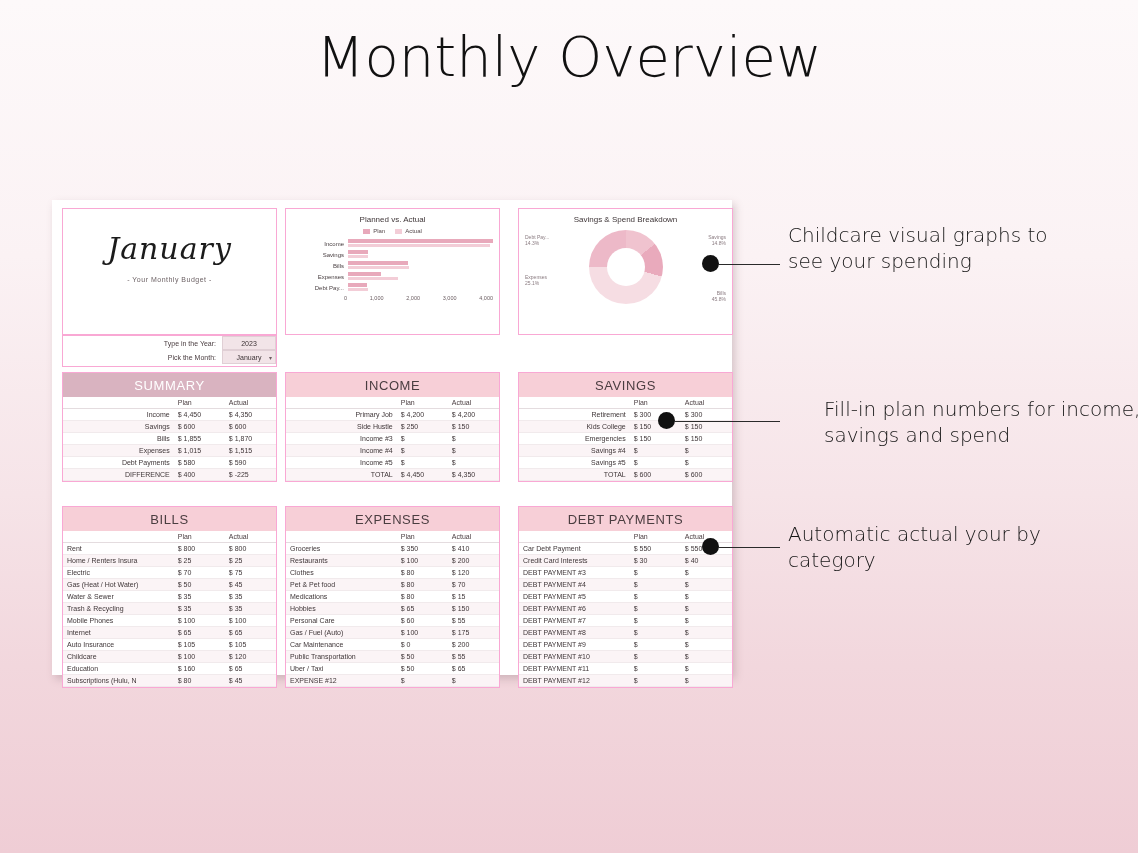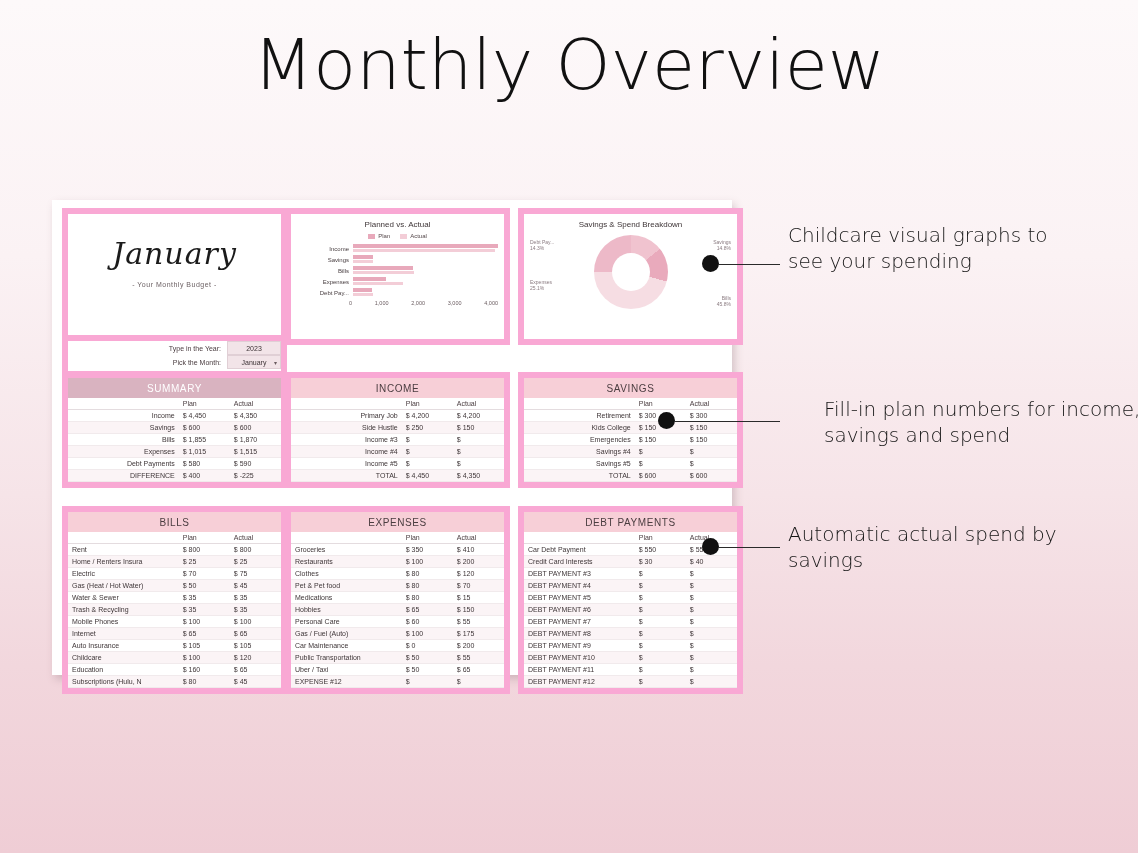--- a/index.html
+++ b/index.html
@@ -5,31 +5,31 @@
   html,body{margin:0;padding:0;}
   body{
     width:1138px;height:853px;overflow:hidden;
     font-family:"Liberation Sans", sans-serif;
     background:linear-gradient(180deg,#fdf9fa 0%,#fbf2f4 30%,#f6e4e8 58%,#f2d7dd 78%,#efcdd5 100%);
     position:relative;
   }
   .title{
     position:absolute;top:24px;left:0;width:1138px;text-align:center;
     font-family:"DejaVu Sans", sans-serif;
-    font-size:70px;font-weight:300;color:#111;letter-spacing:0px;
+    font-size:56px;font-weight:300;color:#111;letter-spacing:0px;
   }
   
   .sheet{
     position:absolute;left:52px;top:200px;width:680px;height:475px;
     background:#ffffff;
     box-shadow:3px 4px 8px rgba(120,90,100,.28);
   }
-  .panel{position:absolute;background:#fff;border:6px solid #f9a8d4;}
+  .panel{position:absolute;background:#fff;border:1px solid #f9a8d4;}
   .hdr{
-    text-align:center;font-size:10px;color:#4a3d40;letter-spacing:.6px;
+    text-align:center;font-size:13px;color:#4a3d40;letter-spacing:.6px;
     padding:5px 0 4px;
   }
   .pinkhdr{background:#f7cfd7;}
   .mauvehdr{background:#d9b3c0;color:#fff;}
   .rowline{display:flex;font-size:7px;color:#3f3638;border-bottom:1px solid #f1eaec;}
   .rowline > div{padding:2px 4px;box-sizing:border-box;}
   .lbl{flex:0 0 52%;}
   .plan{flex:0 0 24%;}
   .act{flex:0 0 24%;}
   .colhead{display:flex;font-size:7px;color:#4a3d40;border-bottom:1px solid #e4dcdf;}
@@ -503,13 +503,13 @@
 <div class="dot" style="left:702px;top:255px;"></div>
 <div class="lead" style="left:718px;top:264px;width:62px;"></div>
 <div class="callout" style="left:788px;top:222px;width:300px;">Childcare visual graphs to see your spending</div>
 
 <div class="dot" style="left:658px;top:412px;"></div>
 <div class="lead" style="left:674px;top:421px;width:106px;"></div>
 <div class="callout" style="left:824px;top:396px;width:330px;">Fill-in plan numbers for income, savings and spend</div>
 
 <div class="dot" style="left:702px;top:538px;"></div>
 <div class="lead" style="left:718px;top:547px;width:62px;"></div>
-<div class="callout" style="left:788px;top:521px;width:300px;">Automatic actual spend by savings</div>
+<div class="callout" style="left:788px;top:521px;width:300px;">Automatic actual your by category</div>
 
 </body></html>

